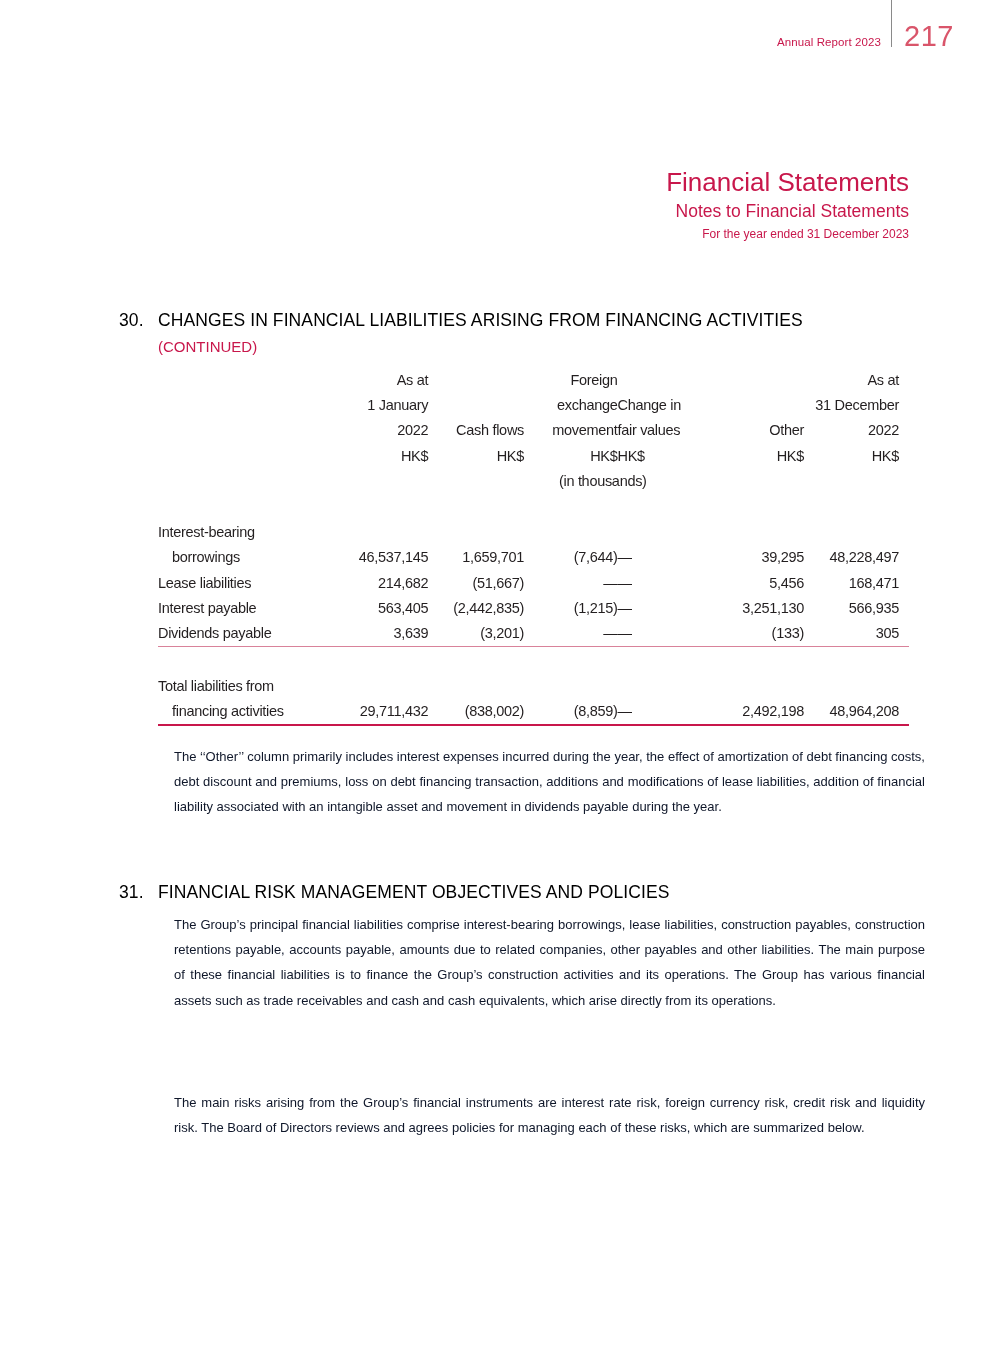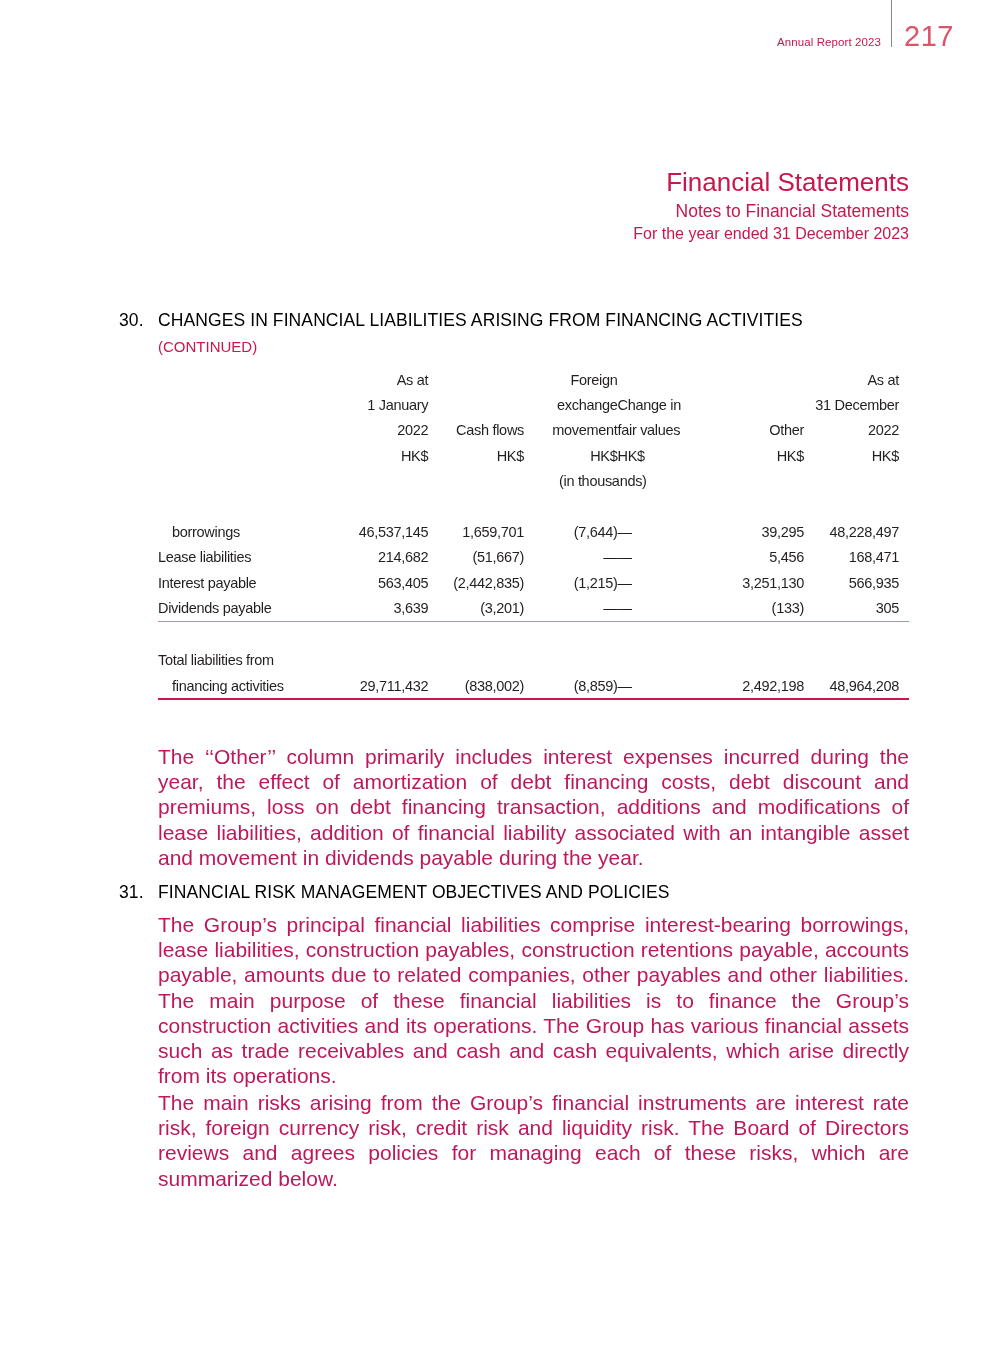--- a/index.html
+++ b/index.html
@@ -57,21 +57,21 @@
       font-size: 26px;
       color: #c8174b;
       line-height: 32px;
     }
     .title-block .t2 {
       font-size: 17.5px;
       color: #c8174b;
       line-height: 26px;
     }
     .title-block .t3 {
-      font-size: 16px;
+      font-size: 12px;
       color: #c8174b;
       line-height: 20px;
     }
 
     
     .section-head {
       position: absolute;
       left: 119px;
       font-size: 17.5px;
       color: #000000;
@@ -112,26 +112,26 @@
     .c6 { width: 96px; text-align: right; padding-right: 10px !important; }
     .indent { padding-left: 14px !important; }
     .spacer td { height: 26px; }
     .rule-thin td { border-bottom: 1.5px solid #d9829a; }
     .rule-thick td { border-bottom: 2.5px solid #c8174b; }
     .in-thousands { text-align: center; }
 
     
     .para {
       position: absolute;
-      left: 158px;
+      left: 174px;
       width: 751px;
-      font-size: 21px;
+      font-size: 13px;
       line-height: 25.2px;
       text-align: justify;
-      color: #be185d;
+      color: #0f172a;
     }
   </style>
 </head>
 <body>
 
 <div class="run-head">
   <span class="report">Annual Report 2023</span>
   <span class="divider"></span>
   <span class="pageno">217</span>
 </div>
@@ -189,20 +189,24 @@
       <th class="col-label"></th>
       <th colspan="6" class="in-thousands" style="padding-right:36px;">(in thousands)</th>
     </tr>
   </thead>
   <tbody>
     <tr class="spacer">
         <td colspan="7"></td>
       </tr>
 
     <tr>
+      <td class="col-label">Interest-bearing</td>
+      <td colspan="6"></td>
+    </tr>
+    <tr>
       <td class="col-label indent">borrowings</td>
       <td class="c1">46,537,145</td>
       <td class="c2">1,659,701</td>
       <td class="c3">(7,644)</td>
       <td class="c4">—</td>
       <td class="c5">39,295</td>
       <td class="c6">48,228,497</td>
     </tr>
 
     <tr>

